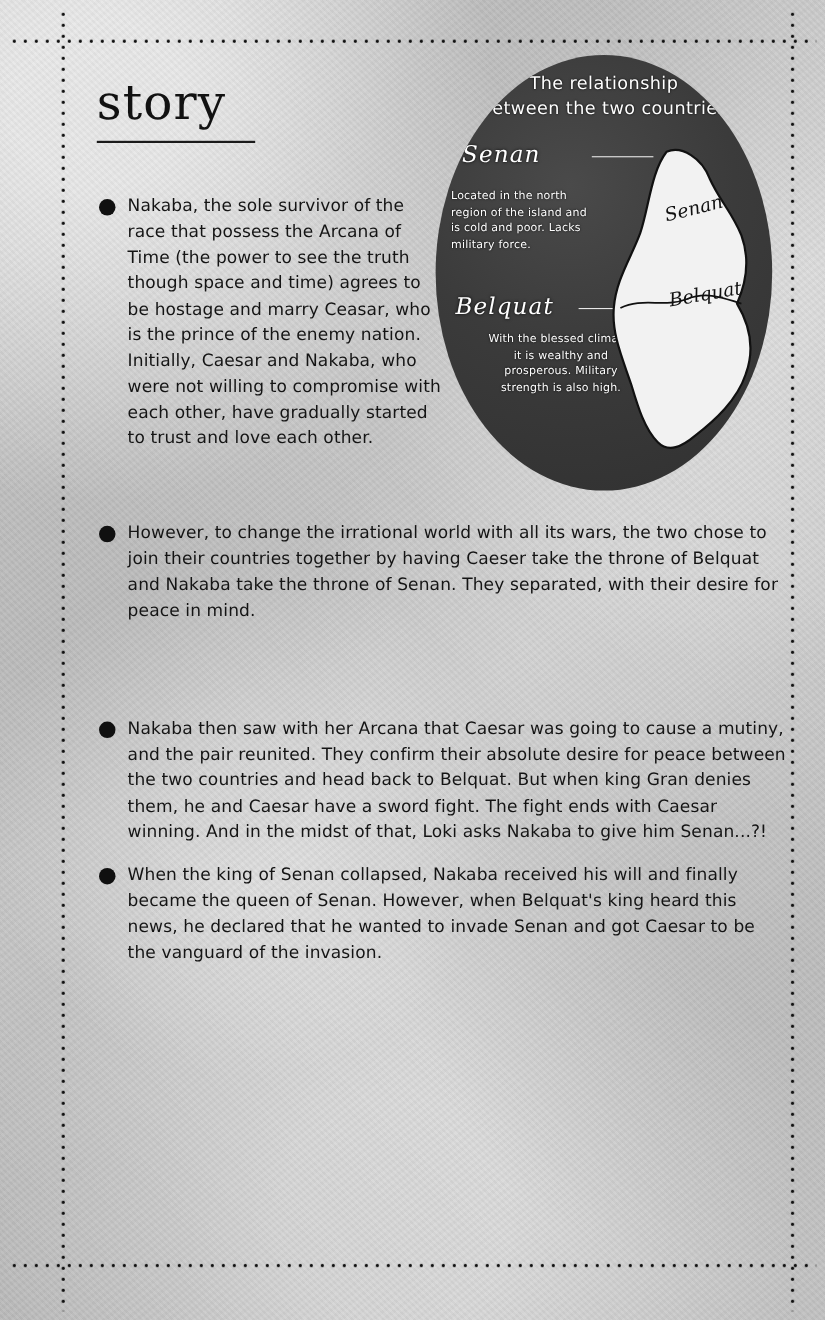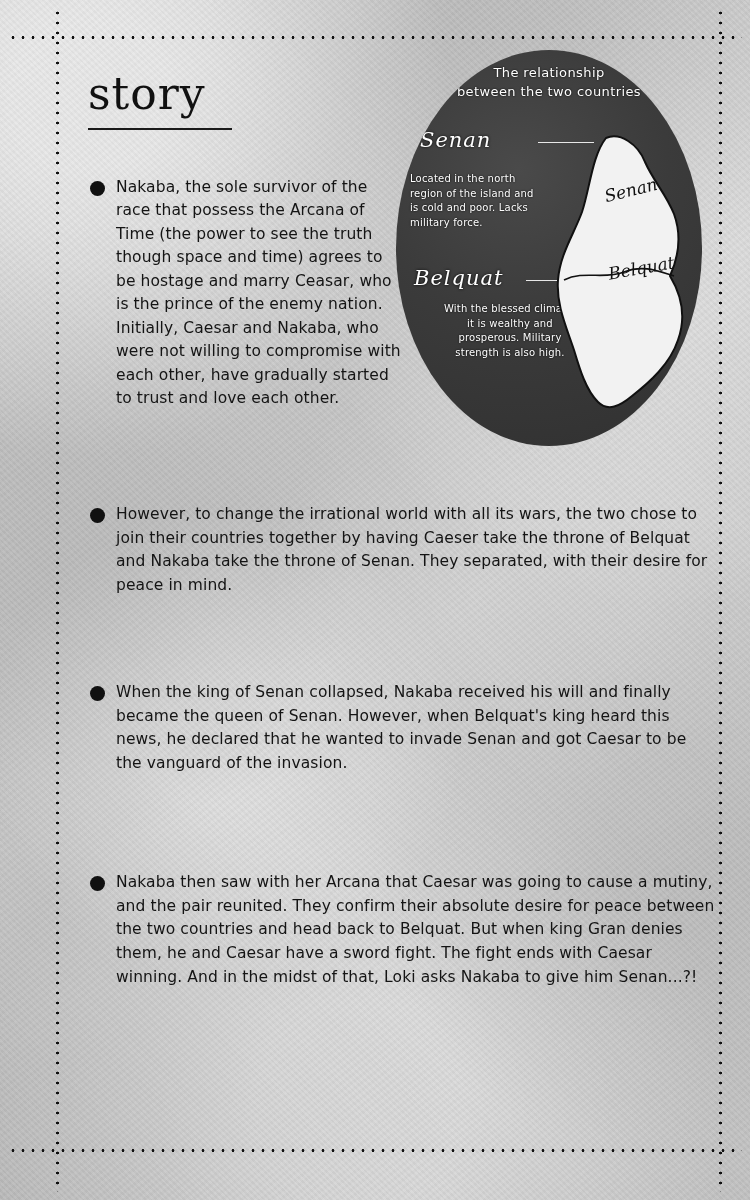--- a/index.html
+++ b/index.html
@@ -106,21 +106,21 @@
     overflow: hidden;
   }
   .map-header {
     position: absolute;
     top: 14px;
     left: 0;
     right: 0;
     text-align: center;
     color: #fff;
     font-family: "DejaVu Sans", sans-serif;
-    font-size: 13px;
+    font-size: 16px;
     line-height: 1.45;
     letter-spacing: .4px;
     text-shadow: 0 0 2px #000;
   }
   .label-senan, .label-belquat {
     position: absolute;
     color: #fff;
     font-family: "DejaVu Serif", serif;
     font-style: italic;
     font-size: 21px;
@@ -182,21 +182,21 @@
   .bullet::before {
     content: "";
     position: absolute;
     left: 2px;
     top: 5px;
     width: 15px;
     height: 15px;
     border-radius: 50%;
     background: #101010;
   }
-  .b1 { width: 286px; margin-bottom: 92px; }
+  .b1 { width: 286px; margin-bottom: 62px; }
   .b2 { width: 600px; margin-bottom: 84px; }
   .b3 { width: 592px; margin-bottom: 80px; }
   .b4 { width: 600px; margin-bottom: 96px; }
   .b5 { width: 602px; margin-bottom: 0; }
 </style>
 </head>
 <body>
 
 <div class="page-bg"></div>
 
@@ -234,17 +234,17 @@
       <path d="M18 150 C38 140, 58 150, 78 142 C98 134, 114 142, 128 146" fill="none" stroke="#111" stroke-width="1.6"></path>
     </svg>
 
     <div class="island-name island-senan">Senan</div>
     <div class="island-name island-belquat">Belquat</div>
   </div>
 
   <div class="bullets">
     <p class="bullet b1">Nakaba, the sole survivor of the race that possess the Arcana of Time (the power to see the truth though space and time) agrees to be hostage and marry Ceasar, who is the prince of the enemy nation. Initially, Caesar and Nakaba, who were not willing to compromise with each other, have gradually started to trust and love each other.</p>
     <p class="bullet b2">However, to change the irrational world with all its wars, the two chose to join their countries together by having Caeser take the throne of Belquat and Nakaba take the throne of Senan. They separated, with their desire for peace in mind.</p>
+    <p class="bullet b5">Nakaba then saw with her Arcana that Caesar was going to cause a mutiny, and the pair reunited. They confirm their absolute desire for peace between the two countries and head back to Belquat. But when king Gran denies them, he and Caesar have a sword fight. The fight ends with Caesar winning. And in the midst of that, Loki asks Nakaba to give him Senan...?!</p>
     <p class="bullet b4">When the king of Senan collapsed, Nakaba received his will and finally became the queen of Senan. However, when Belquat's king heard this news, he declared that he wanted to invade Senan and got Caesar to be the vanguard of the invasion.</p>
-    <p class="bullet b5">Nakaba then saw with her Arcana that Caesar was going to cause a mutiny, and the pair reunited. They confirm their absolute desire for peace between the two countries and head back to Belquat. But when king Gran denies them, he and Caesar have a sword fight. The fight ends with Caesar winning. And in the midst of that, Loki asks Nakaba to give him Senan...?!</p>
   </div>
 
 </div>
 
 </body></html>

